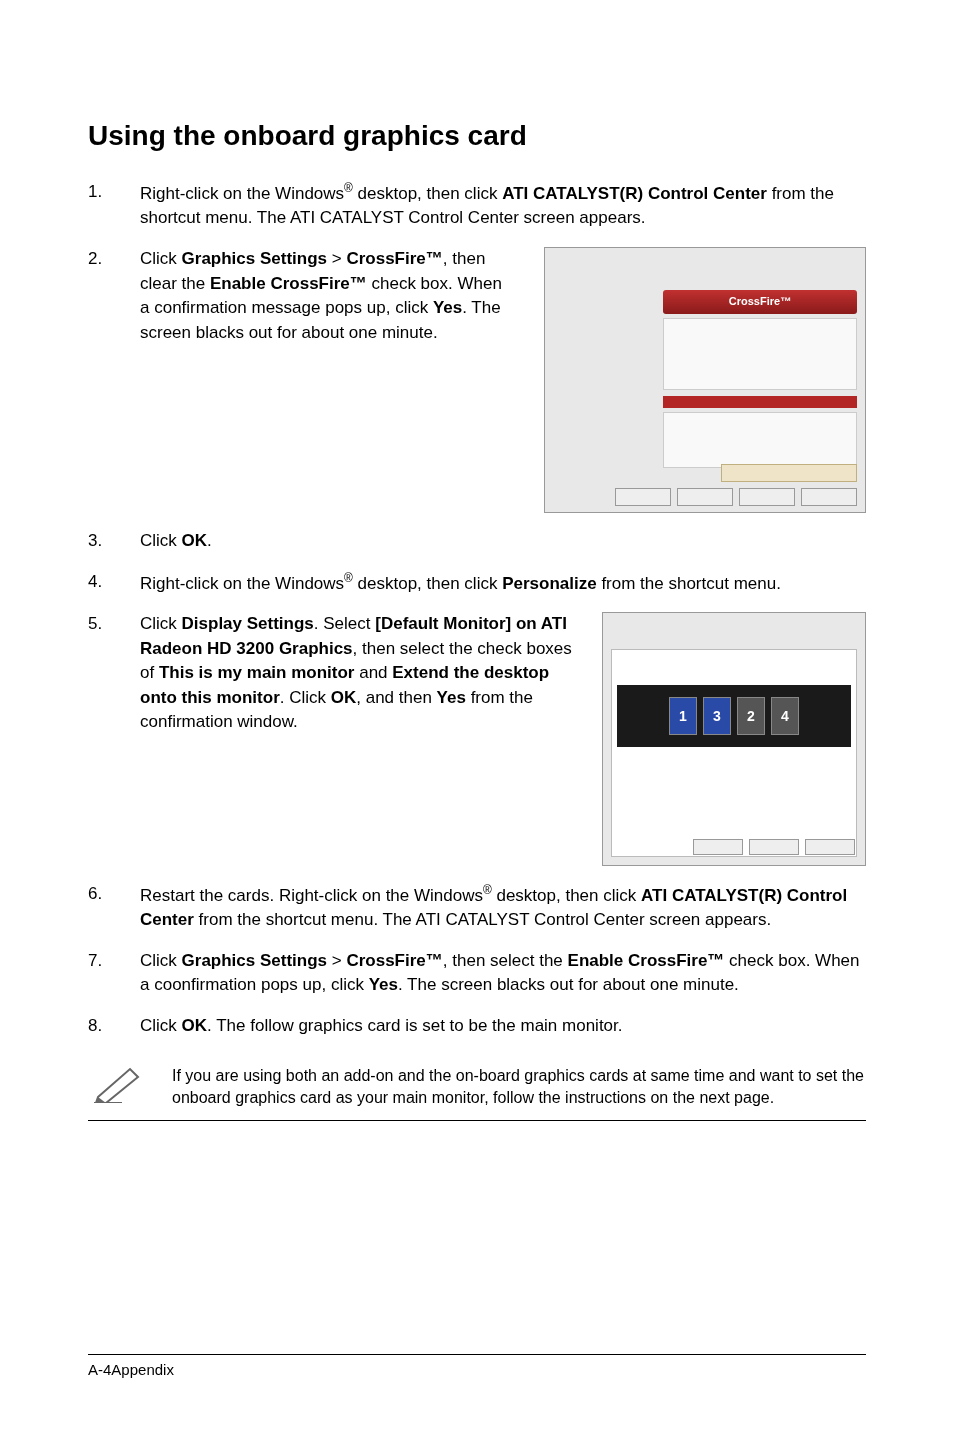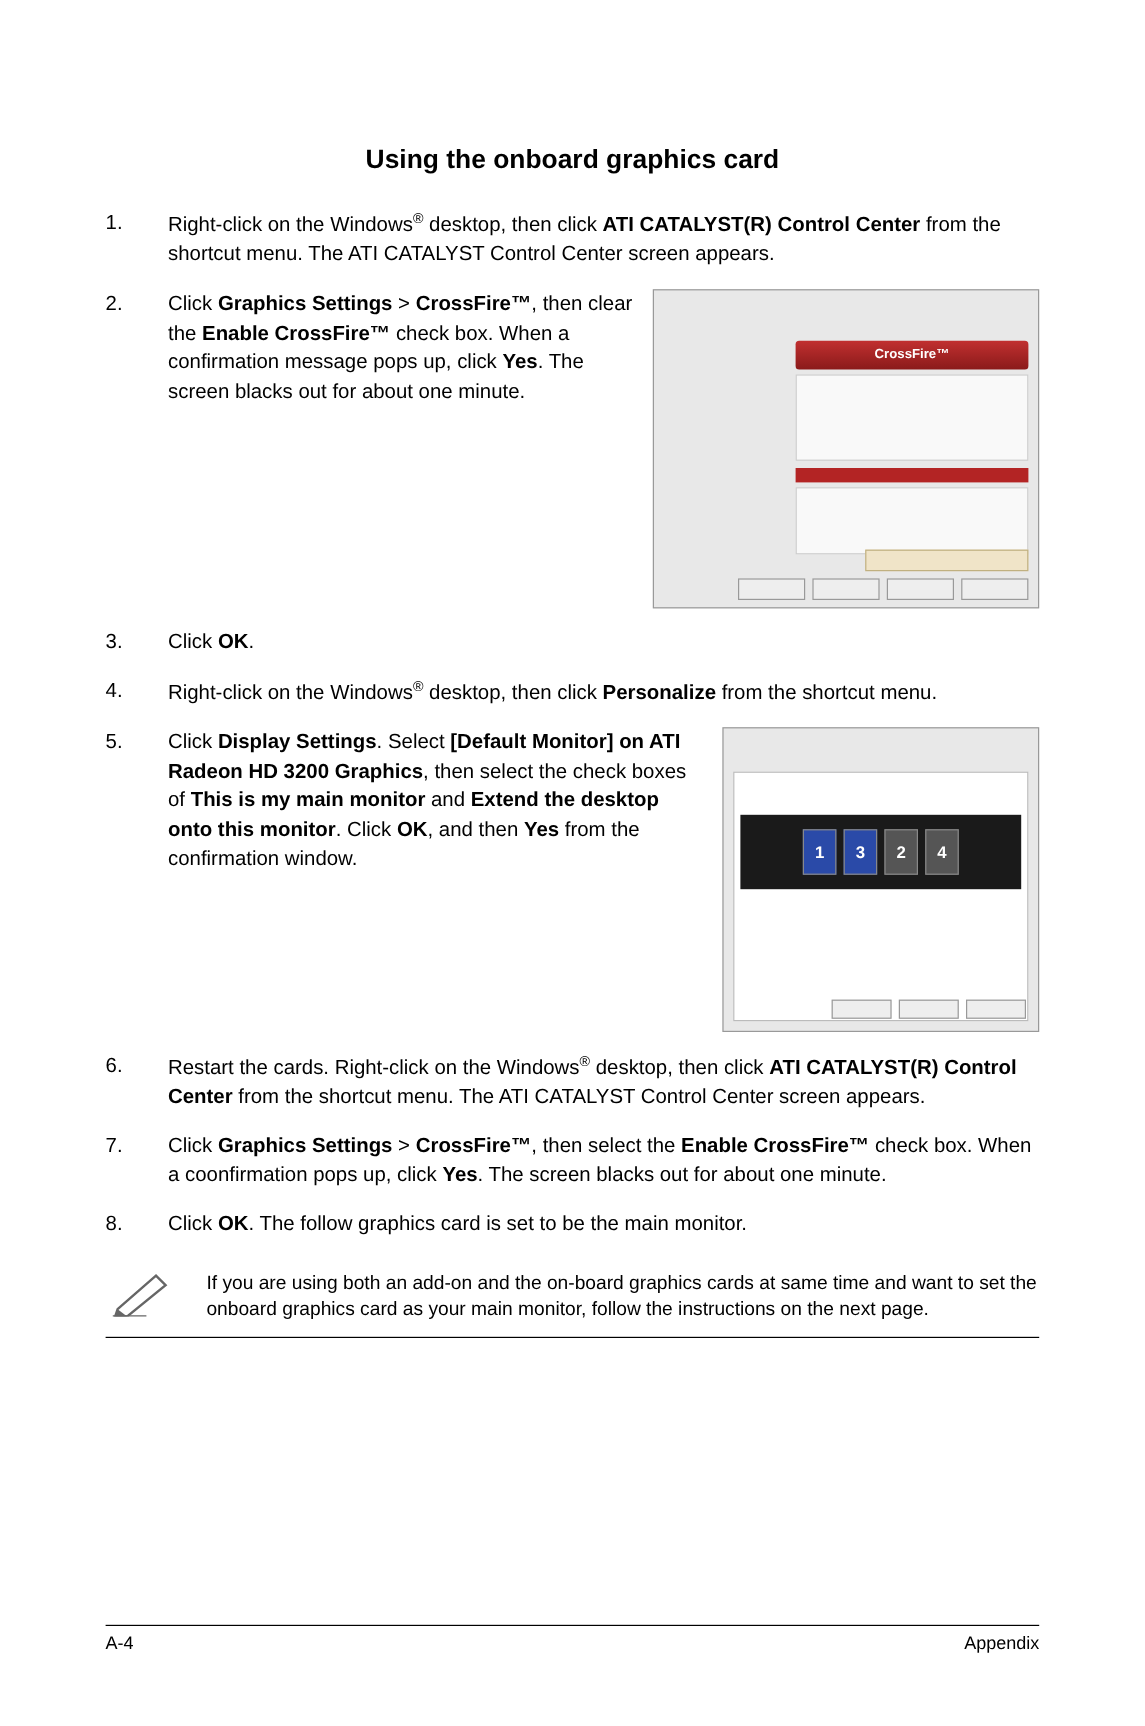--- a/index.html
+++ b/index.html
@@ -1,23 +1,23 @@
 <!DOCTYPE html>
 <html><head>
 <meta charset="utf-8">
 <style>
   * { box-sizing: border-box; margin: 0; padding: 0; }
   html, body { width: 954px; height: 1438px; background: #fff; font-family: Arial, Helvetica, sans-serif; color: #000; }
   .page { padding: 120px 88px 0 88px; position: relative; height: 100%; }
-  h2 { font-size: 22px; font-weight: bold; margin-bottom: 18px; text-align: center; }
+  h2 { font-size: 28px; font-weight: bold; margin-bottom: 18px; }
   ol.main { list-style: none; counter-reset: item; margin-top: 28px; }
   ol.main > li { counter-increment: item; position: relative; padding-left: 52px; margin-bottom: 16px; font-size: 17px; line-height: 1.45; }
   ol.main > li::before { content: counter(item) "."; position: absolute; left: 0; top: 0; font-size: 17px; }
   .bold { font-weight: bold; }
-  .row { display: flex; align-items: flex-start; gap: 14px; justify-content: flex-end; }
+  .row { display: flex; align-items: flex-start; gap: 28px; justify-content: flex-end; }
   .row .text { flex: 1; }
   .thumb { flex-shrink: 0; }
   .thumb .box { background: #e8e8e8; border: 1px solid #999; position: relative; overflow: hidden; }
   .thumb1 .box { width: 322px; height: 266px; }
   .thumb2 .box { width: 264px; height: 254px; }
   .thumb1 .crossfire-bar { position:absolute; left:118px; top:42px; right:8px; height:24px; background: linear-gradient(#c13030,#8a1a1a); border-radius:3px; color:#fff; font-size:11px; font-weight:bold; display:flex; align-items:center; justify-content:center; }
   .thumb1 .red-bar2 { position:absolute; left:118px; top:148px; right:8px; height:12px; background:#b32424; }
   .thumb1 .white-block { position:absolute; left:118px; top:70px; right:8px; height:72px; background:#f9f9f9; border:1px solid #ccc; }
   .thumb1 .white-block2 { position:absolute; left:118px; top:164px; right:8px; height:56px; background:#f9f9f9; border:1px solid #ccc; }
   .thumb1 .bottom-bar { position:absolute; left:176px; bottom:30px; right:8px; height:18px; background:#f0e4c8; border:1px solid #c0b080; }
@@ -27,21 +27,21 @@
   .thumb2 .monitors { position:absolute; left:14px; right:14px; top:72px; height:62px; background:#1a1a1a; display:flex; align-items:center; justify-content:center; gap:6px; }
   .thumb2 .mon { width:28px; height:38px; background:#555; border:1px solid #888; color:#fff; display:flex; align-items:center; justify-content:center; font-size:14px; font-weight:bold; }
   .thumb2 .mon.active { background:#2a4aa8; }
   .thumb2 .btns-bottom { position:absolute; right:10px; bottom:10px; display:flex; gap:6px; }
   .thumb2 .btns-bottom .btn { width:50px; height:16px; }
   sup { font-size: 0.7em; }
   .note-row { display:flex; align-items:flex-start; gap:24px; margin: 24px 0 0 0; padding-left: 4px; justify-content: space-between; }
   .note-icon svg { width:56px; height:40px; }
   .note-text { flex:1; font-size:16px; line-height:1.4; padding-top:2px; }
   .hr { border:none; border-top:1px solid #000; margin: 10px 0 0 0; }
-  .footer { position:absolute; bottom:60px; left:88px; right:88px; display:flex; justify-content:space-between; font-size:15px; border-top:1px solid #000; padding-top:6px; }
+  .footer { position:absolute; bottom:60px; left:88px; right:88px; display:flex; font-size:15px; border-top:1px solid #000; padding-top:6px; }
 </style>
 </head>
 <body>
 
 <div class="page">
   <h2>Using the onboard graphics card</h2>
 
   <ol class="main">
     <li>
       <span>Right-click on the Windows</span><sup>®</sup><span> desktop, then click </span><span class="bold">ATI CATALYST(R) Control Center</span><span> from the shortcut menu. The ATI CATALYST Control Center screen appears.</span>

